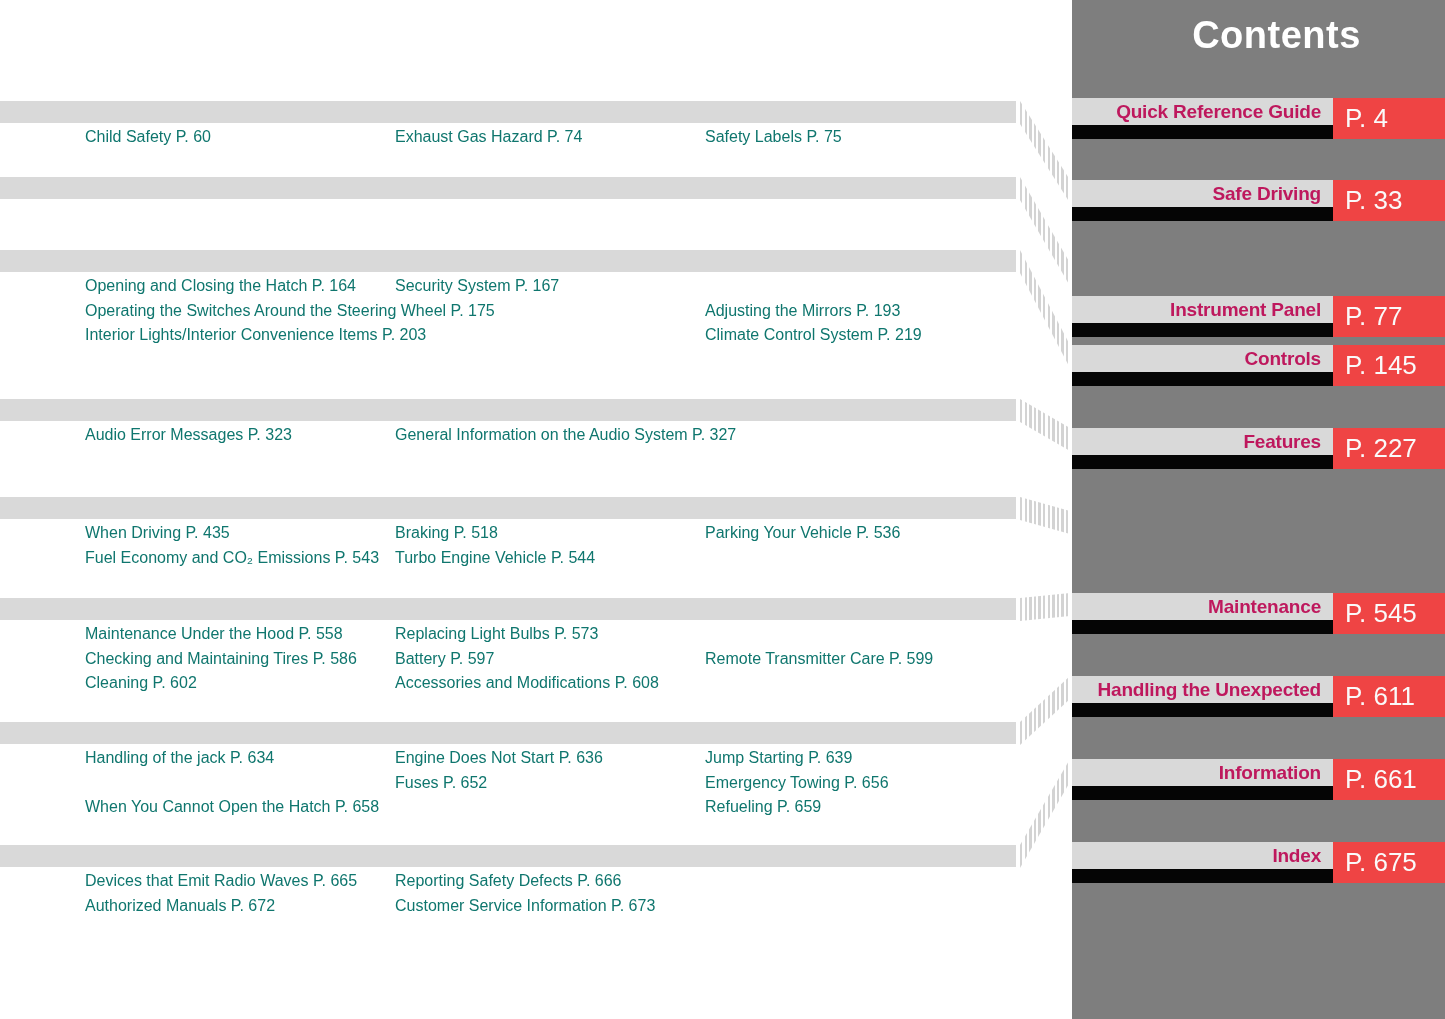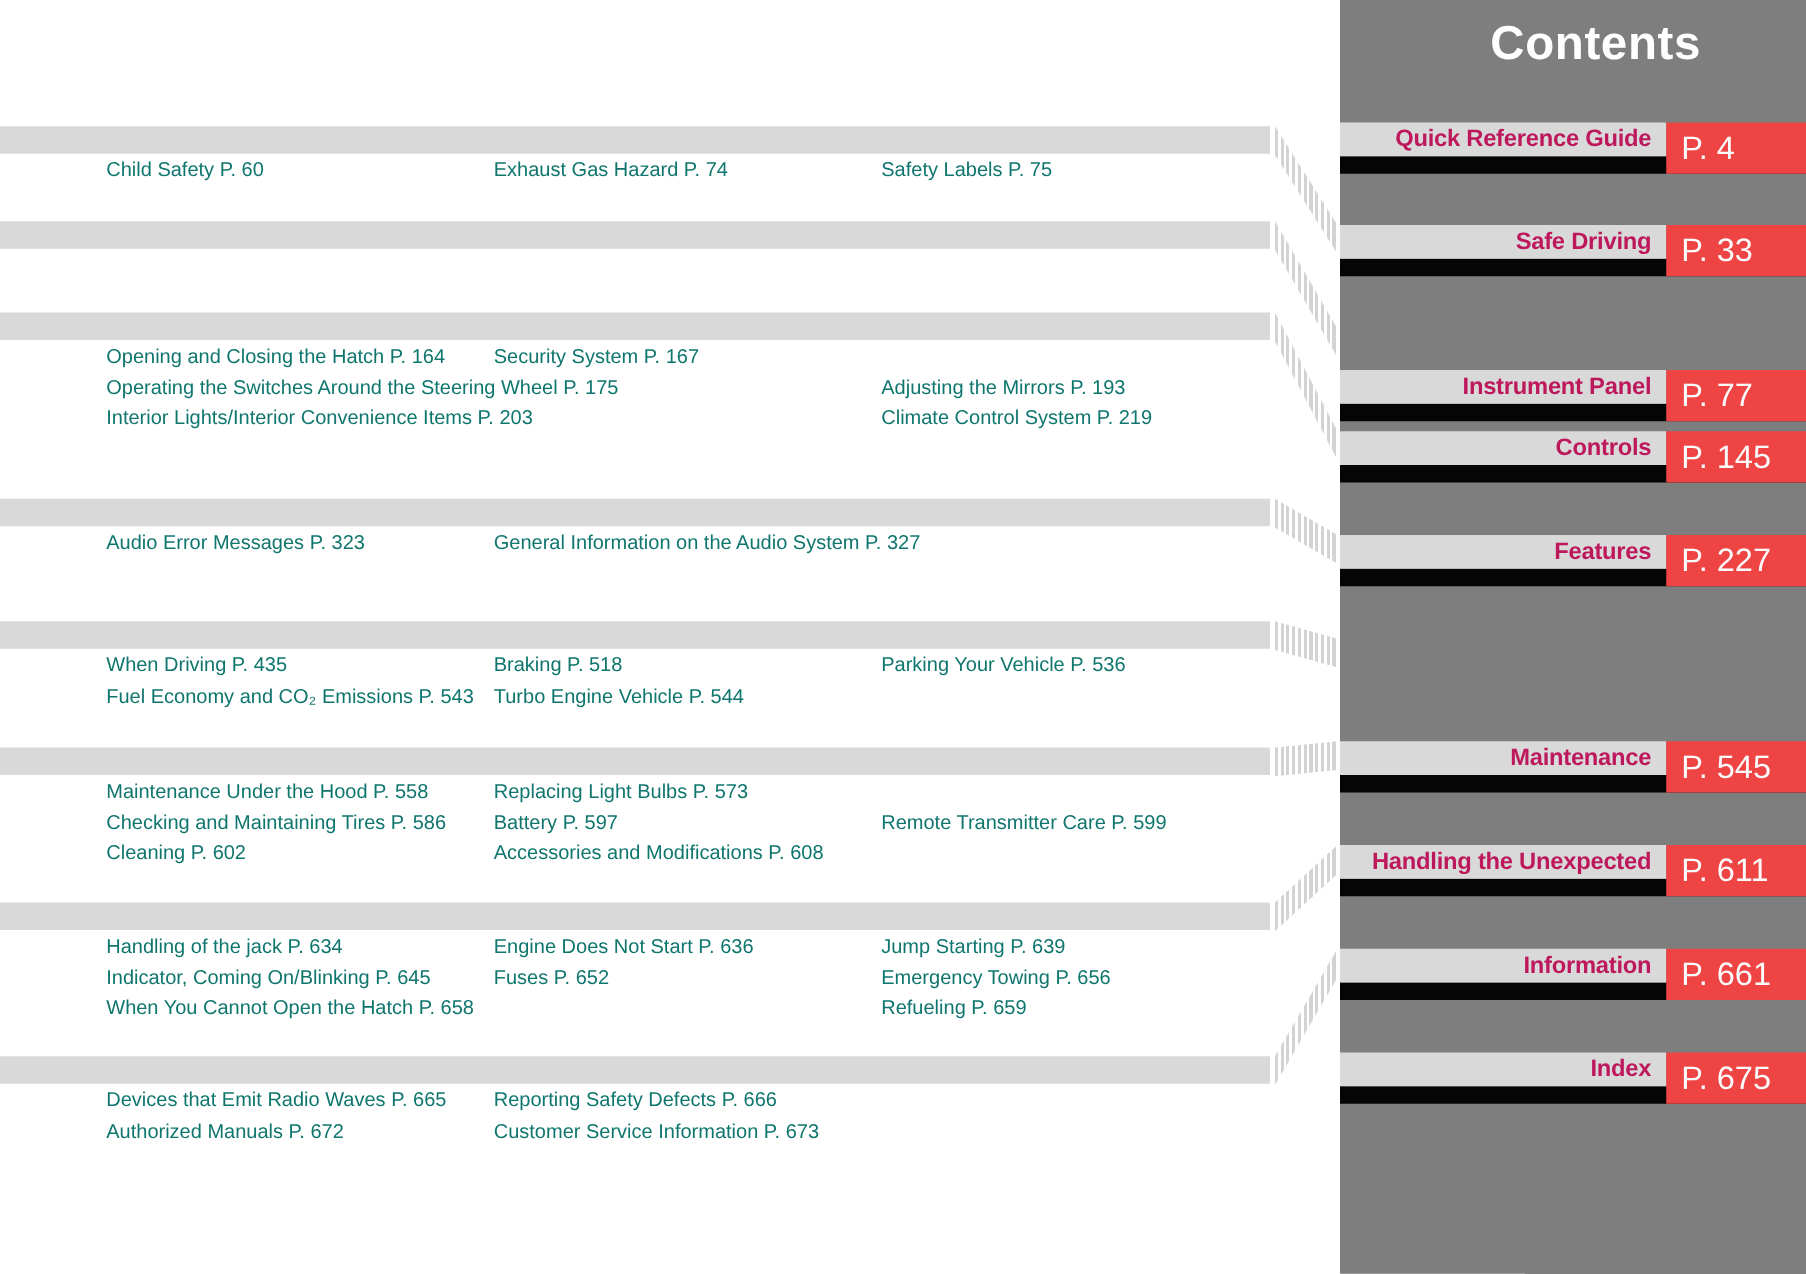--- a/index.html
+++ b/index.html
@@ -128,21 +128,20 @@
     <div class="cell" style="left: 85px; top: 646.5px;">Checking and Maintaining Tires P. 586</div>
     <div class="cell" style="left: 395px; top: 646.5px;">Battery P. 597</div>
     <div class="cell" style="left: 705px; top: 646.5px;">Remote Transmitter Care P. 599</div>
     <div class="cell" style="left: 85px; top: 671px;">Cleaning P. 602</div>
     <div class="cell" style="left: 395px; top: 671px;">Accessories and Modifications P. 608</div>
     <div class="bar" style="top: 722px; width: 1016px;"></div>
     <div class="fan" style="top: 722px; transform: skewY(-42.61deg);"></div>
     <div class="cell" style="left: 85px; top: 746px;">Handling of the jack P. 634</div>
     <div class="cell" style="left: 395px; top: 746px;">Engine Does Not Start P. 636</div>
     <div class="cell" style="left: 705px; top: 746px;">Jump Starting P. 639</div>
-    <div class="cell" style="left: 85px; top: 770.5px;">Indicator, Coming On/Blinking P. 645</div>
     <div class="cell" style="left: 395px; top: 770.5px;">Fuses P. 652</div>
     <div class="cell" style="left: 705px; top: 770.5px;">Emergency Towing P. 656</div>
     <div class="cell" style="left: 85px; top: 795px;">When You Cannot Open the Hatch P. 658</div>
     <div class="cell" style="left: 705px; top: 795px;">Refueling P. 659</div>
     <div class="bar" style="top: 845px; width: 1016px;"></div>
     <div class="fan" style="top: 845px; transform: skewY(-59.83deg);"></div>
     <div class="cell" style="left: 85px; top: 869px;">Devices that Emit Radio Waves P. 665</div>
     <div class="cell" style="left: 395px; top: 869px;">Reporting Safety Defects P. 666</div>
     <div class="cell" style="left: 85px; top: 893.5px;">Authorized Manuals P. 672</div>
     <div class="cell" style="left: 395px; top: 893.5px;">Customer Service Information P. 673</div>

